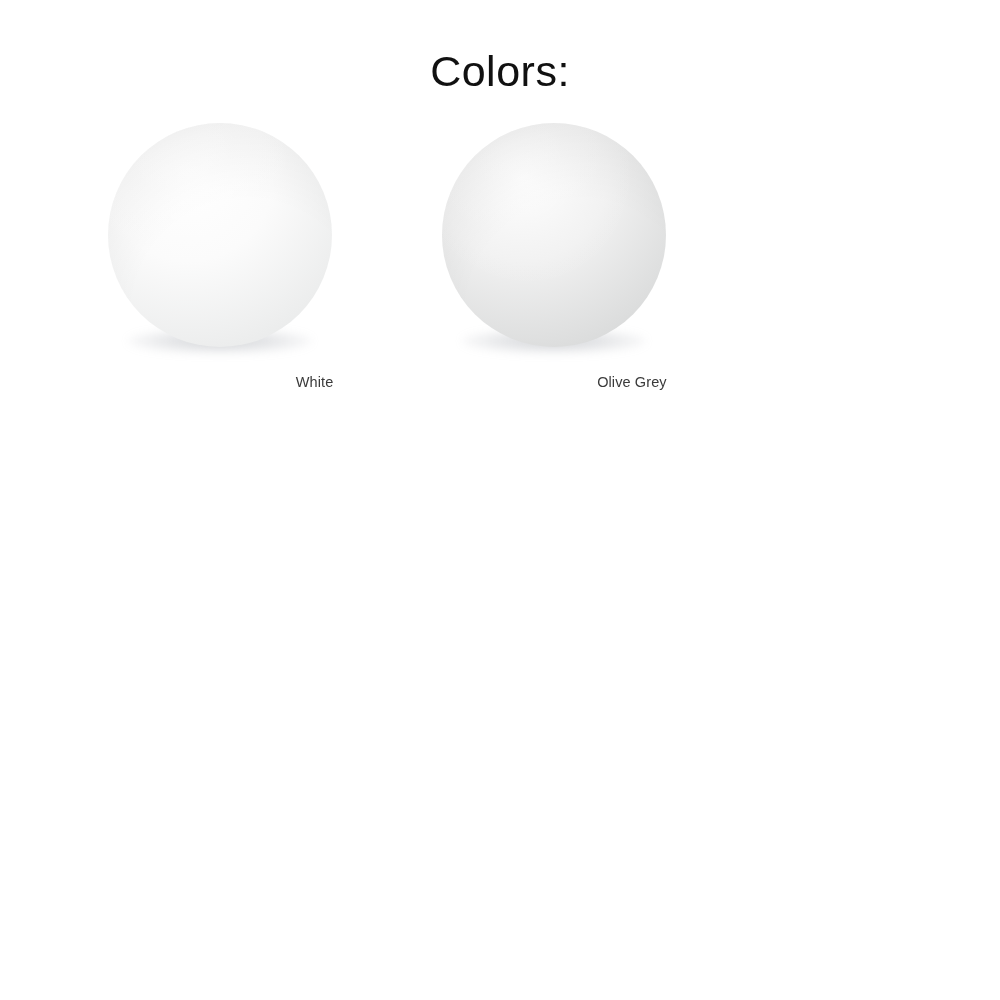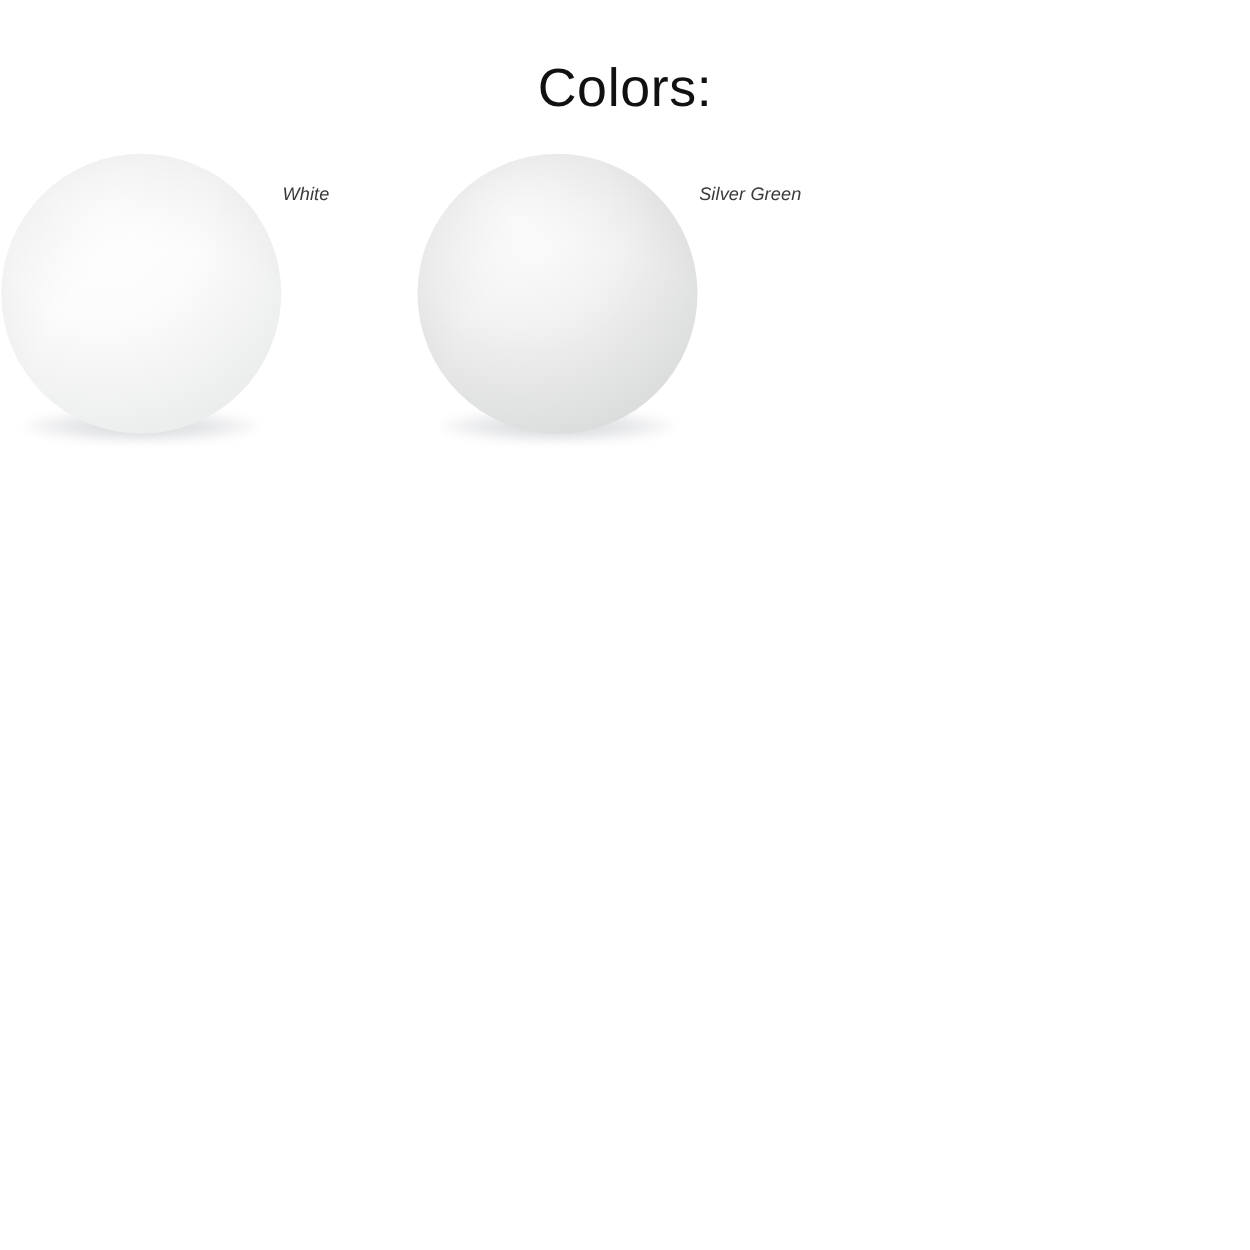--- a/index.html
+++ b/index.html
@@ -44,23 +44,23 @@
     grid-template-columns: repeat(3, 1fr);
     grid-auto-rows: 292px;
     width: 1000px;
     box-sizing: border-box;
     padding: 0 0px;
   }
 
   .swatch-cell {
     position: relative;
     display: flex;
-    align-items: flex-start;
+    flex-direction: column;
+    align-items: flex-end;
     justify-content: flex-start;
-    font-style: italic;
   }
   .swatch-cell.empty { visibility: hidden; }
 
   .sphere-wrap {
     position: relative;
     width: 226px;
     height: 226px;
     display: flex;
     align-items: center;
     justify-content: center;
@@ -142,21 +142,21 @@
         <div class="sphere" style="background: radial-gradient(circle at 36% 24%, rgb(255, 255, 255) 0%, rgb(251, 251, 251) 38%, rgb(236, 237, 237) 78%, rgb(228, 230, 231) 100%);"></div>
       </div>
       <div class="swatch-label">White</div>
     </div>
 
     <div class="swatch-cell">
       <div class="sphere-wrap">
         <div class="sphere-shadow"></div>
         <div class="sphere" style="background: radial-gradient(circle at 36% 24%, rgb(253, 253, 253) 0%, rgb(241, 241, 241) 38%, rgb(220, 221, 221) 78%, rgb(207, 209, 210) 100%);"></div>
       </div>
-      <div class="swatch-label">Silver Green</div>
+      <div class="swatch-label">Olive Grey</div>
     </div>
 
 
 
 
 
 
 
     <div class="swatch-cell empty"></div>
 

